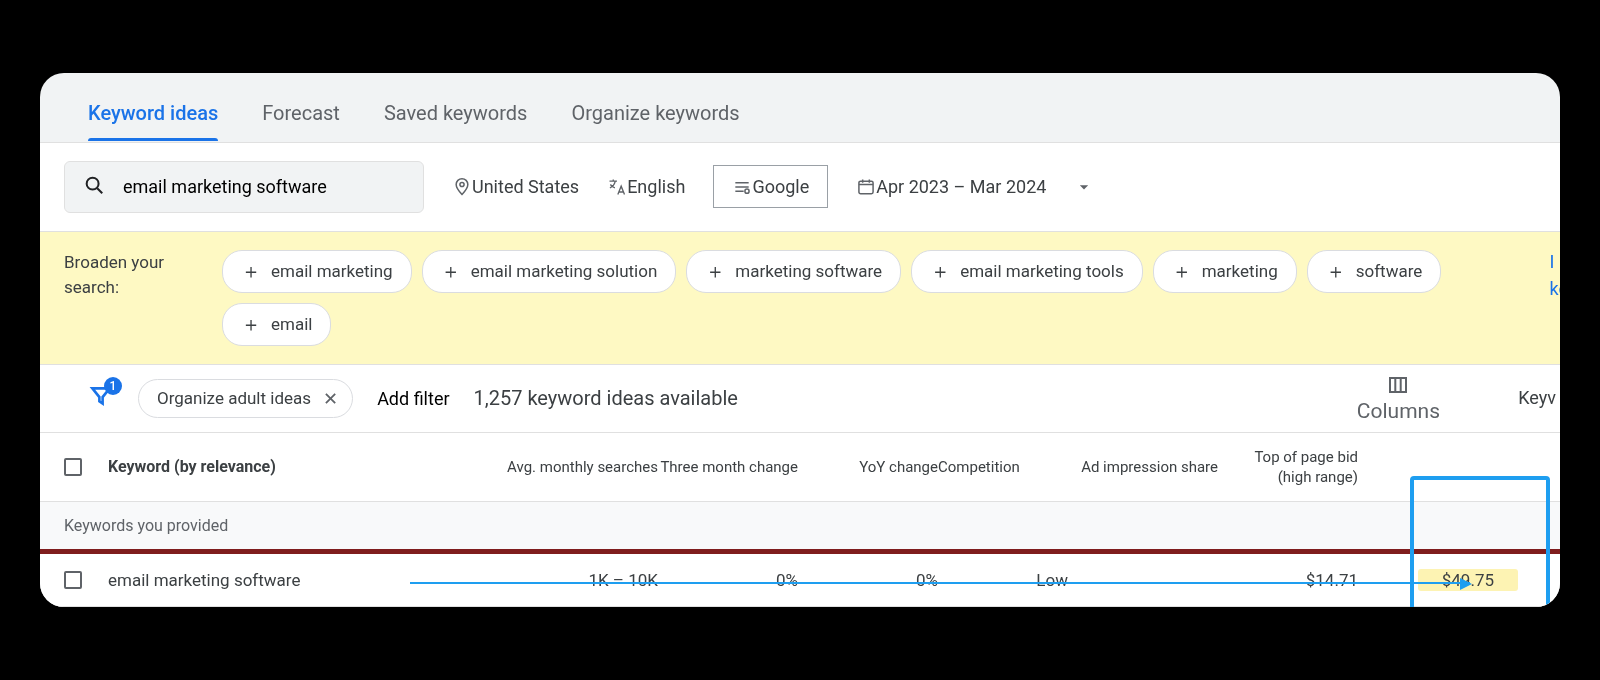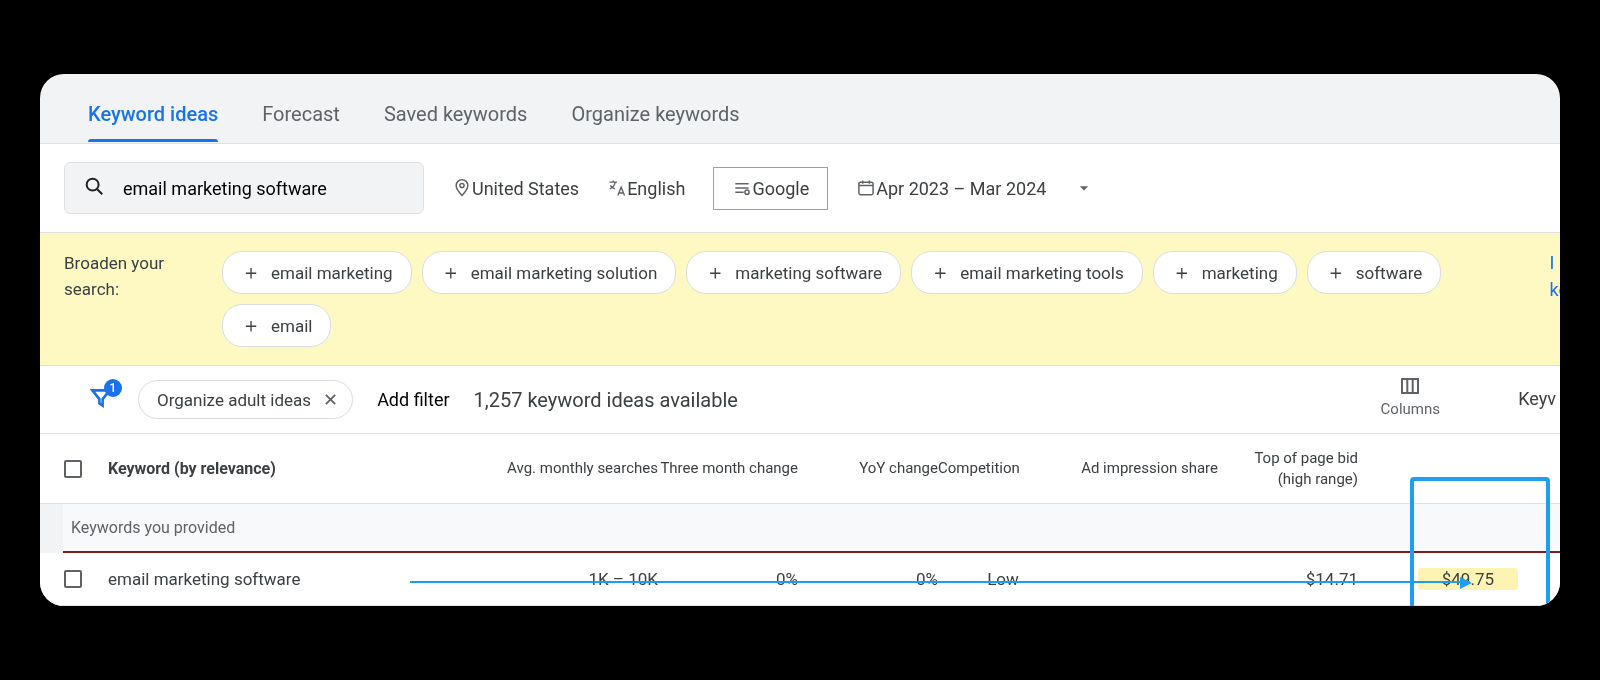--- a/index.html
+++ b/index.html
@@ -31,35 +31,35 @@
 
 
 .ctrl-row { background:#fff; border-bottom:1px solid #e0e0e0; display:flex; align-items:center; gap:24px; padding:14px 48px; position:relative; }
 .funnel { position:relative; cursor:pointer; }
 .funnel svg { width:26px; height:26px; }
 .badge { position:absolute; top:-6px; right:-8px; background:#1a73e8; color:#fff; width:18px; height:18px; border-radius:50%; font-size:12px; display:flex; align-items:center; justify-content:center; font-weight:500; }
 .filter-chip { display:inline-flex; align-items:center; gap:12px; border:1px solid #dadce0; border-radius:20px; padding:8px 14px 8px 18px; font-size:17px; color:#3c4043; cursor:pointer; }
 .filter-chip .x { font-size:18px; color:#5f6368; }
 .add-filter { font-size:18px; color:#000000; cursor:pointer; }
 .avail { font-size:20px; color:#3c4043; }
-.cols-btn { position:absolute; right:120px; top:8px; text-align:right; font-size:15px; color:#5f6368; cursor:pointer; }
+.cols-btn { position:absolute; right:120px; top:8px; text-align:right; font-size:21px; color:#5f6368; cursor:pointer; }
 .cols-btn svg { width:24px; height:24px; display:block; margin:0 auto 2px; }
 .keyv { position:absolute; right:4px; top:22px; font-size:18px; color:#3c4043; }
 
 
 .thead, .trow { display:grid; grid-template-columns: 44px 360px 190px 140px 140px 130px 150px 140px 160px; align-items:center; background:#fff; border-bottom:1px solid #e0e0e0; }
 .thead { padding:14px 24px; font-size:15px; color:#3c4043; }
 .thead .th { text-align:right; line-height:1.35; }
 .thead .th.left { text-align:left; font-weight:700; font-size:16px; }
 .cb { width:18px; height:18px; border:2px solid #5f6368; border-radius:2px; }
-.section-hdr { background:#f8f9fa; padding:14px 8px; font-size:16px; color:#5f6368; border-bottom:2px solid #7f1d1d;margin-left:23px; }
+.section-hdr { background:#f8f9fa; padding:14px 24px; font-size:16px; color:#5f6368; border-bottom:5px solid #7f1d1d; }
 .trow { padding:16px 24px; font-size:17px; color:#3c4043; position:relative; }
 .trow .td { text-align:right; }
 .trow .td.left { text-align:left; }
-.trow .td.comp { text-align:center; }
+.trow .td.comp { text-align:right; }
 
 
 .hlbox { position:absolute; border:4px solid #1e9ef0; border-radius:4px; pointer-events:none; }
 .hl-yellow { background:#fdf3b3; padding:1px 24px; border-radius:3px; }
 .arrow-line { position:absolute; height:0; border-top:2px solid #1e9ef0; pointer-events:none; }
 .arrow-line::after { content:''; position:absolute; right:-2px; top:-6px; border-left:12px solid #1e9ef0; border-top:6px solid transparent; border-bottom:6px solid transparent; }
 
 
 .ico { width:20px; height:20px; flex-shrink:0; }
 </style>

